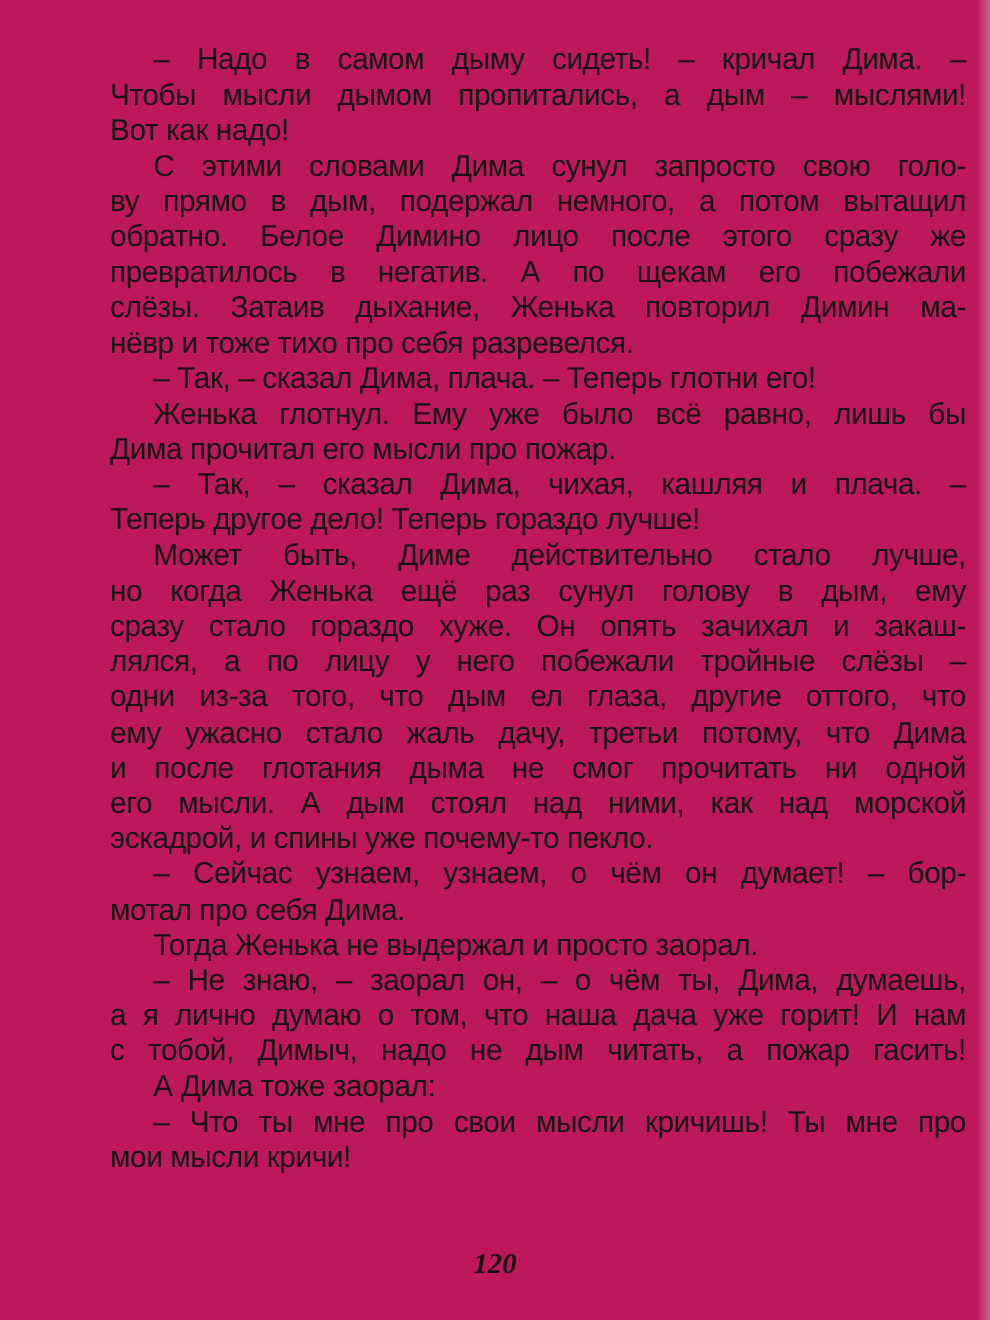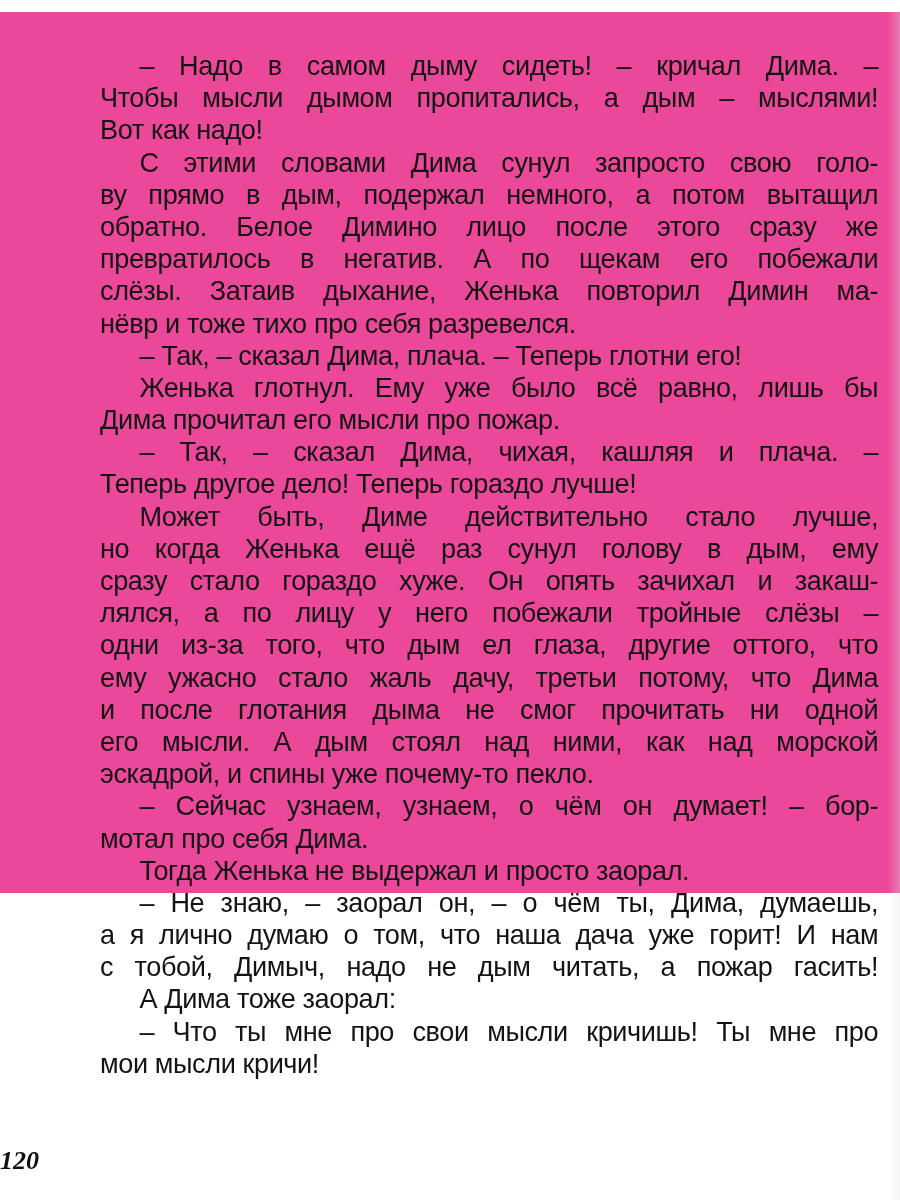--- a/index.html
+++ b/index.html
@@ -8,23 +8,23 @@
     background: #ffffff;
   }
   body {
     width: 900px;
     height: 1200px;
     position: relative;
     overflow: hidden;
   }
   .page {
     position: absolute;
-    left: 0; top: 12px;
-    width: 900px; height: 881px;
-    background: #ec4899;
+    left: 0; top: 0;
+    width: 900px; height: 1200px;
+    background: #be185d;
   }
   .text-block {
     position: absolute;
     left: 100px;
     top: 38px;
     width: 790px;
     font-family: "Liberation Sans", sans-serif;
     font-size: 27.5px;
     line-height: 32.2px;
     color: #141414;
@@ -42,21 +42,21 @@
     text-align-last: justify;
   }
   .line.indent {
     padding-left: 40px;
   }
   .page-number {
     position: absolute;
     left: 0;
     width: 900px;
     top: 1134px;
-    text-align: left;
+    text-align: center;
     font-family: "Liberation Serif", serif;
     font-weight: bold;
     font-style: italic;
     font-size: 26px;
     color: #111;
   }
   .gutter-shadow {
     position: absolute;
     right: 0; top: 0;
     width: 12px; height: 1200px;

